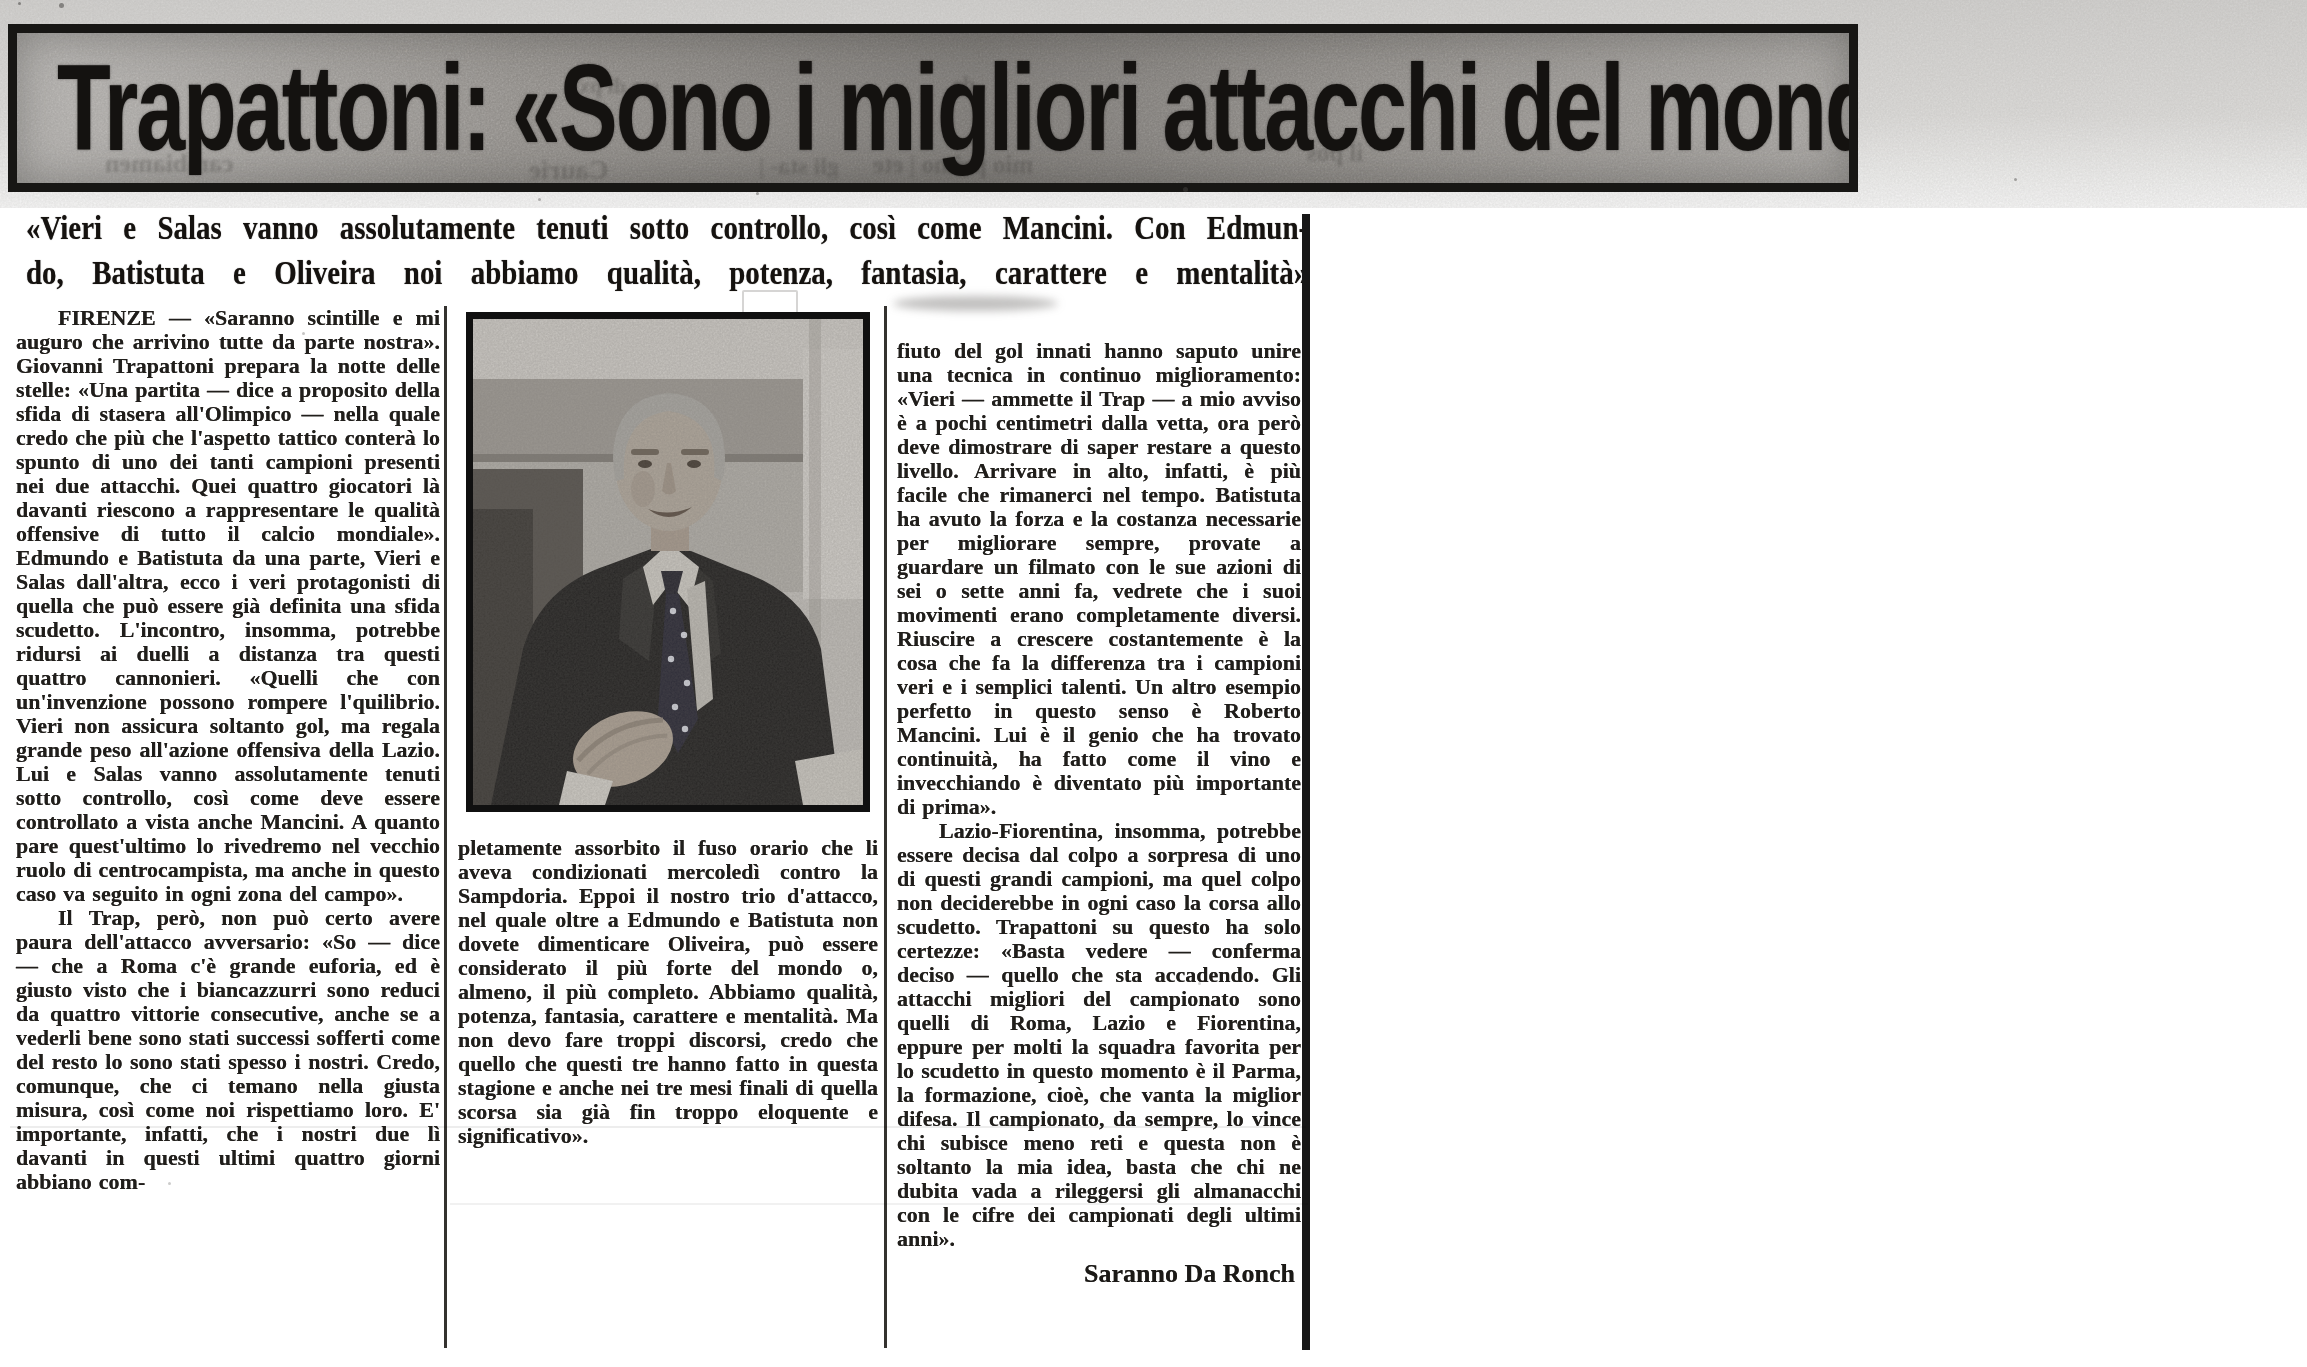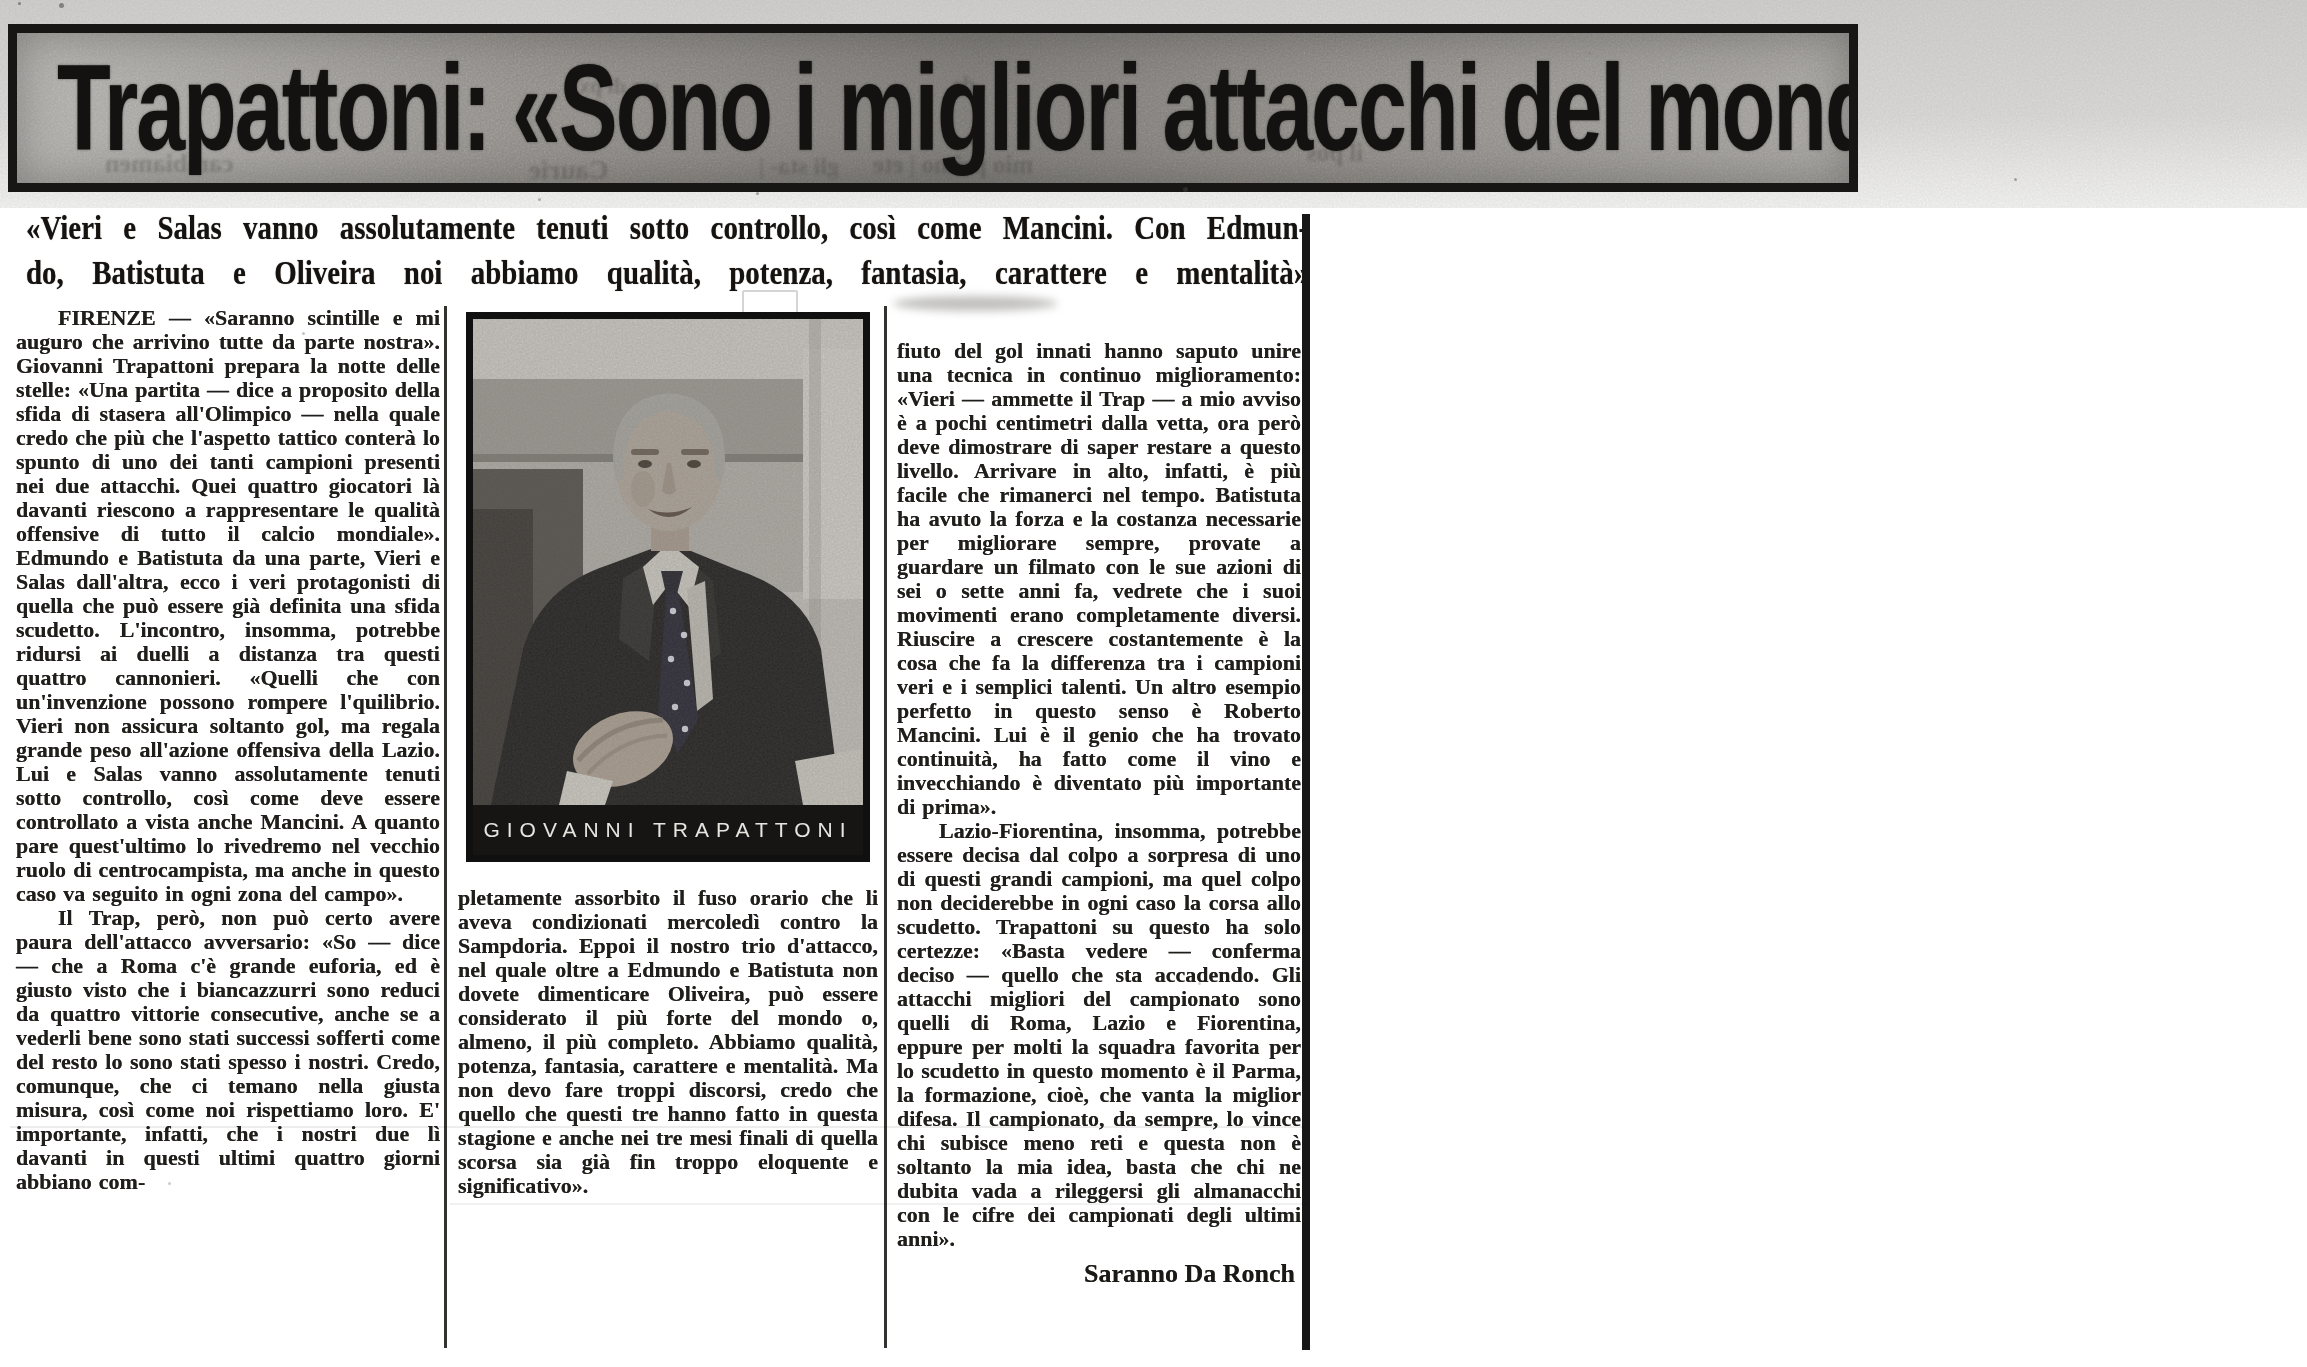--- a/index.html
+++ b/index.html
@@ -209,21 +209,20 @@
 
         <g transform="rotate(-22 150 430)">
           <ellipse cx="150" cy="430" rx="52" ry="35" fill="#b0a496"></ellipse>
           <path d="M104 424 Q150 400 198 418" stroke="#93887b" stroke-width="5" fill="none"></path>
           <path d="M108 440 Q152 418 196 434" stroke="#9c9184" stroke-width="4" fill="none"></path>
         </g>
         <path d="M94 452 L140 462 L132 486 L86 486 Z" fill="#d6d3cc"></path>
         <path d="M322 442 L388 430 L390 486 L330 486 Z" fill="#d0cdc6"></path>
         <rect width="390" height="486" filter="url(#grainF)" opacity="0.3"></rect>
       </svg>
-      <figcaption>GIOVANNI TRAPATTONI</figcaption>
     </figure>
     <p class="para">pletamente assorbito il fuso orario che li aveva condizionati mercoledì contro la Sampdoria. Eppoi il nostro trio d'attacco, nel quale oltre a Edmundo e Batistuta non dovete dimenticare Oliveira, può essere considerato il più forte del mondo o, almeno, il più completo. Abbiamo qualità, potenza, fantasia, carattere e mentalità. Ma non devo fare troppi discorsi, credo che quello che questi tre hanno fatto in questa stagione e anche nei tre mesi finali di quella scorsa sia già fin troppo eloquente e significativo».</p>
   </div>
 
   <div class="col c3">
     <p class="para">fiuto del gol innati hanno saputo unire una tecnica in continuo miglioramento: «Vieri — ammette il Trap — a mio avviso è a pochi centimetri dalla vetta, ora però deve dimostrare di saper restare a questo livello. Arrivare in alto, infatti, è più facile che rimanerci nel tempo. Batistuta ha avuto la forza e la costanza necessarie per migliorare sempre, provate a guardare un filmato con le sue azioni di sei o sette anni fa, vedrete che i suoi movimenti erano completamente diversi. Riuscire a crescere costantemente è la cosa che fa la differenza tra i campioni veri e i semplici talenti. Un altro esempio perfetto in questo senso è Roberto Mancini. Lui è il genio che ha trovato continuità, ha fatto come il vino e invecchiando è diventato più importante di prima».</p>
     <p class="para indent">Lazio-Fiorentina, insomma, potrebbe essere decisa dal colpo a sorpresa di uno di questi grandi campioni, ma quel colpo non deciderebbe in ogni caso la corsa allo scudetto. Trapattoni su questo ha solo certezze: «Basta vedere — conferma deciso — quello che sta accadendo. Gli attacchi migliori del campionato sono quelli di Roma, Lazio e Fiorentina, eppure per molti la squadra favorita per lo scudetto in questo momento è il Parma, la formazione, cioè, che vanta la miglior difesa. Il campionato, da sempre, lo vince chi subisce meno reti e questa non è soltanto la mia idea, basta che chi ne dubita vada a rileggersi gli almanacchi con le cifre dei campionati degli ultimi anni».</p>
     <p class="byline">Saranno Da Ronch</p>
   </div>
 

